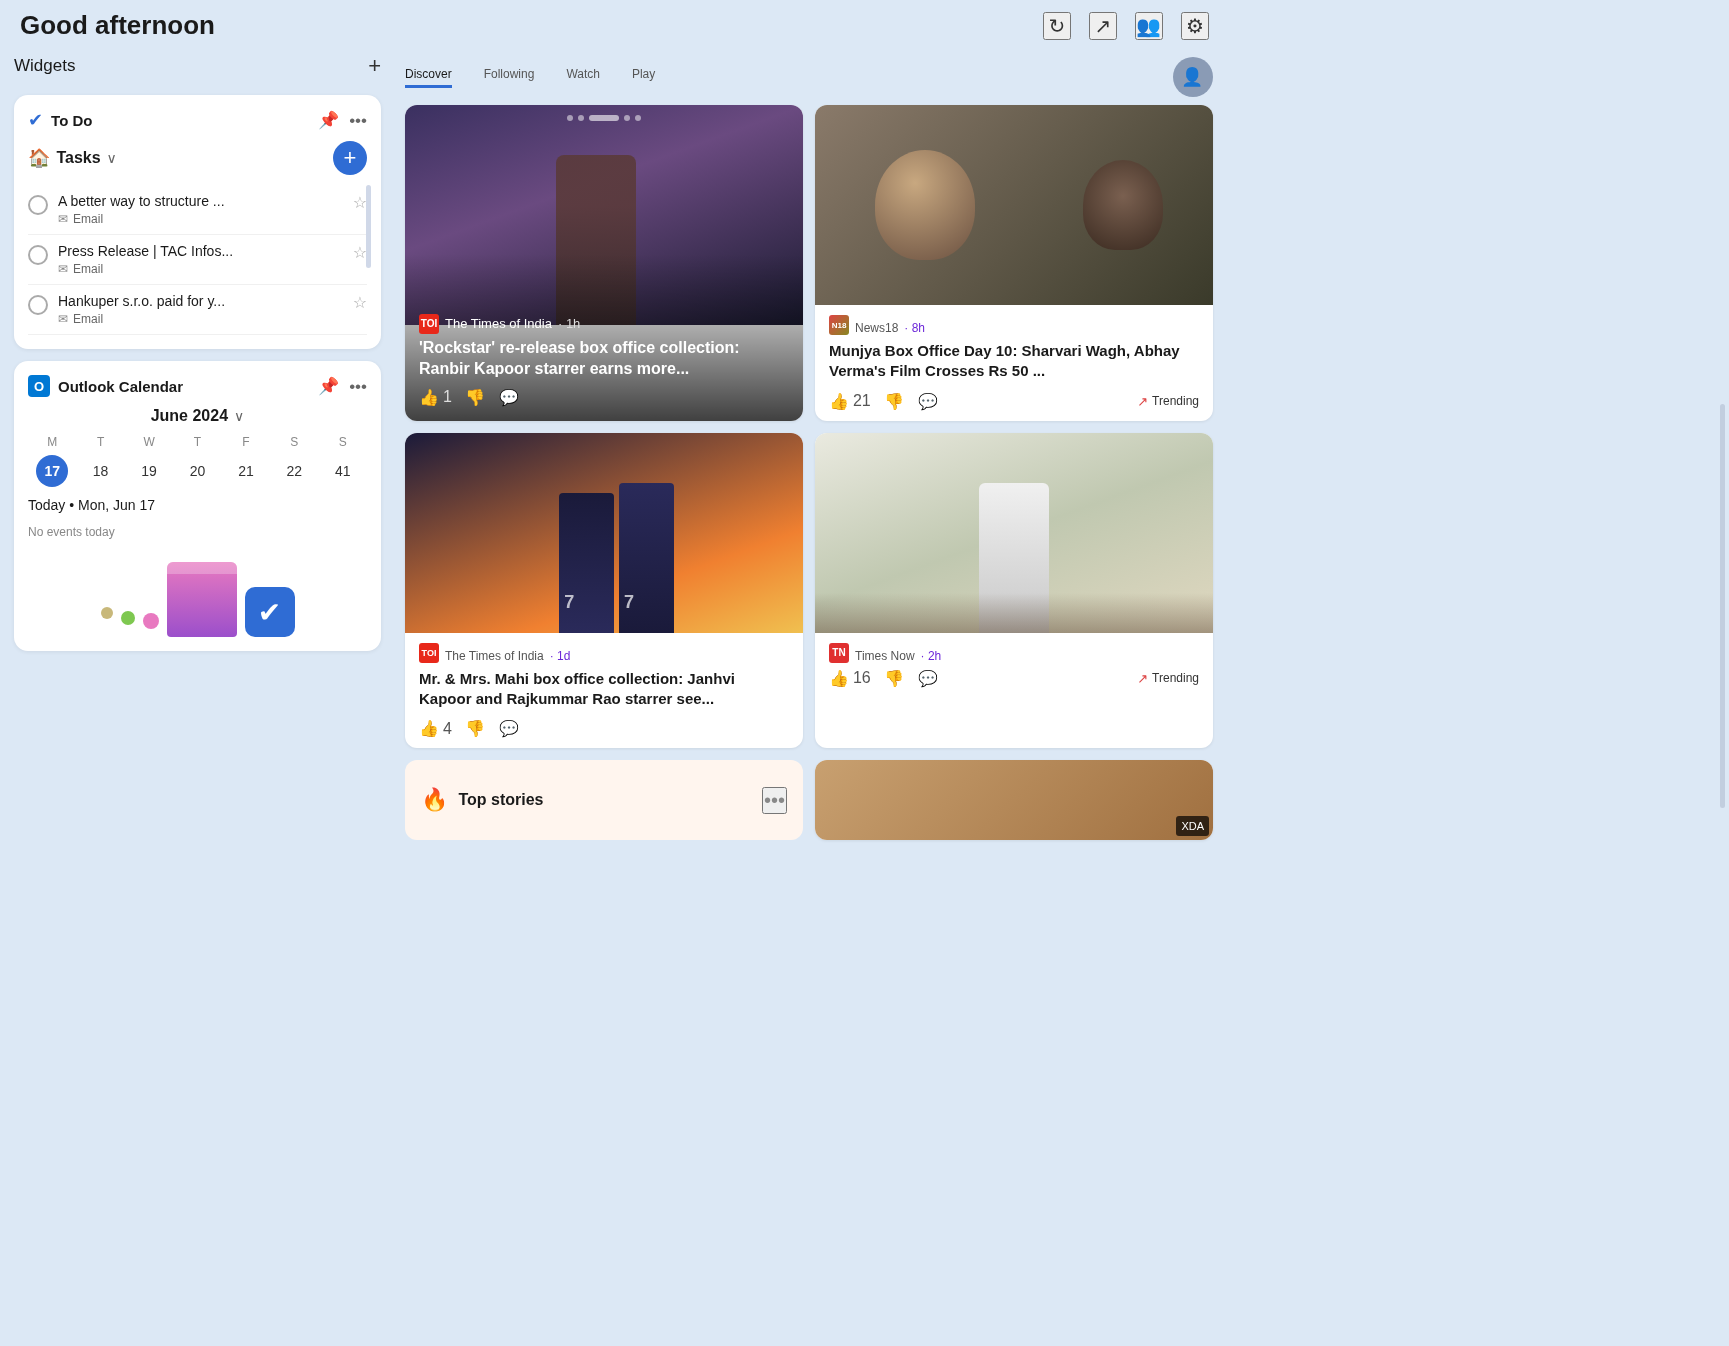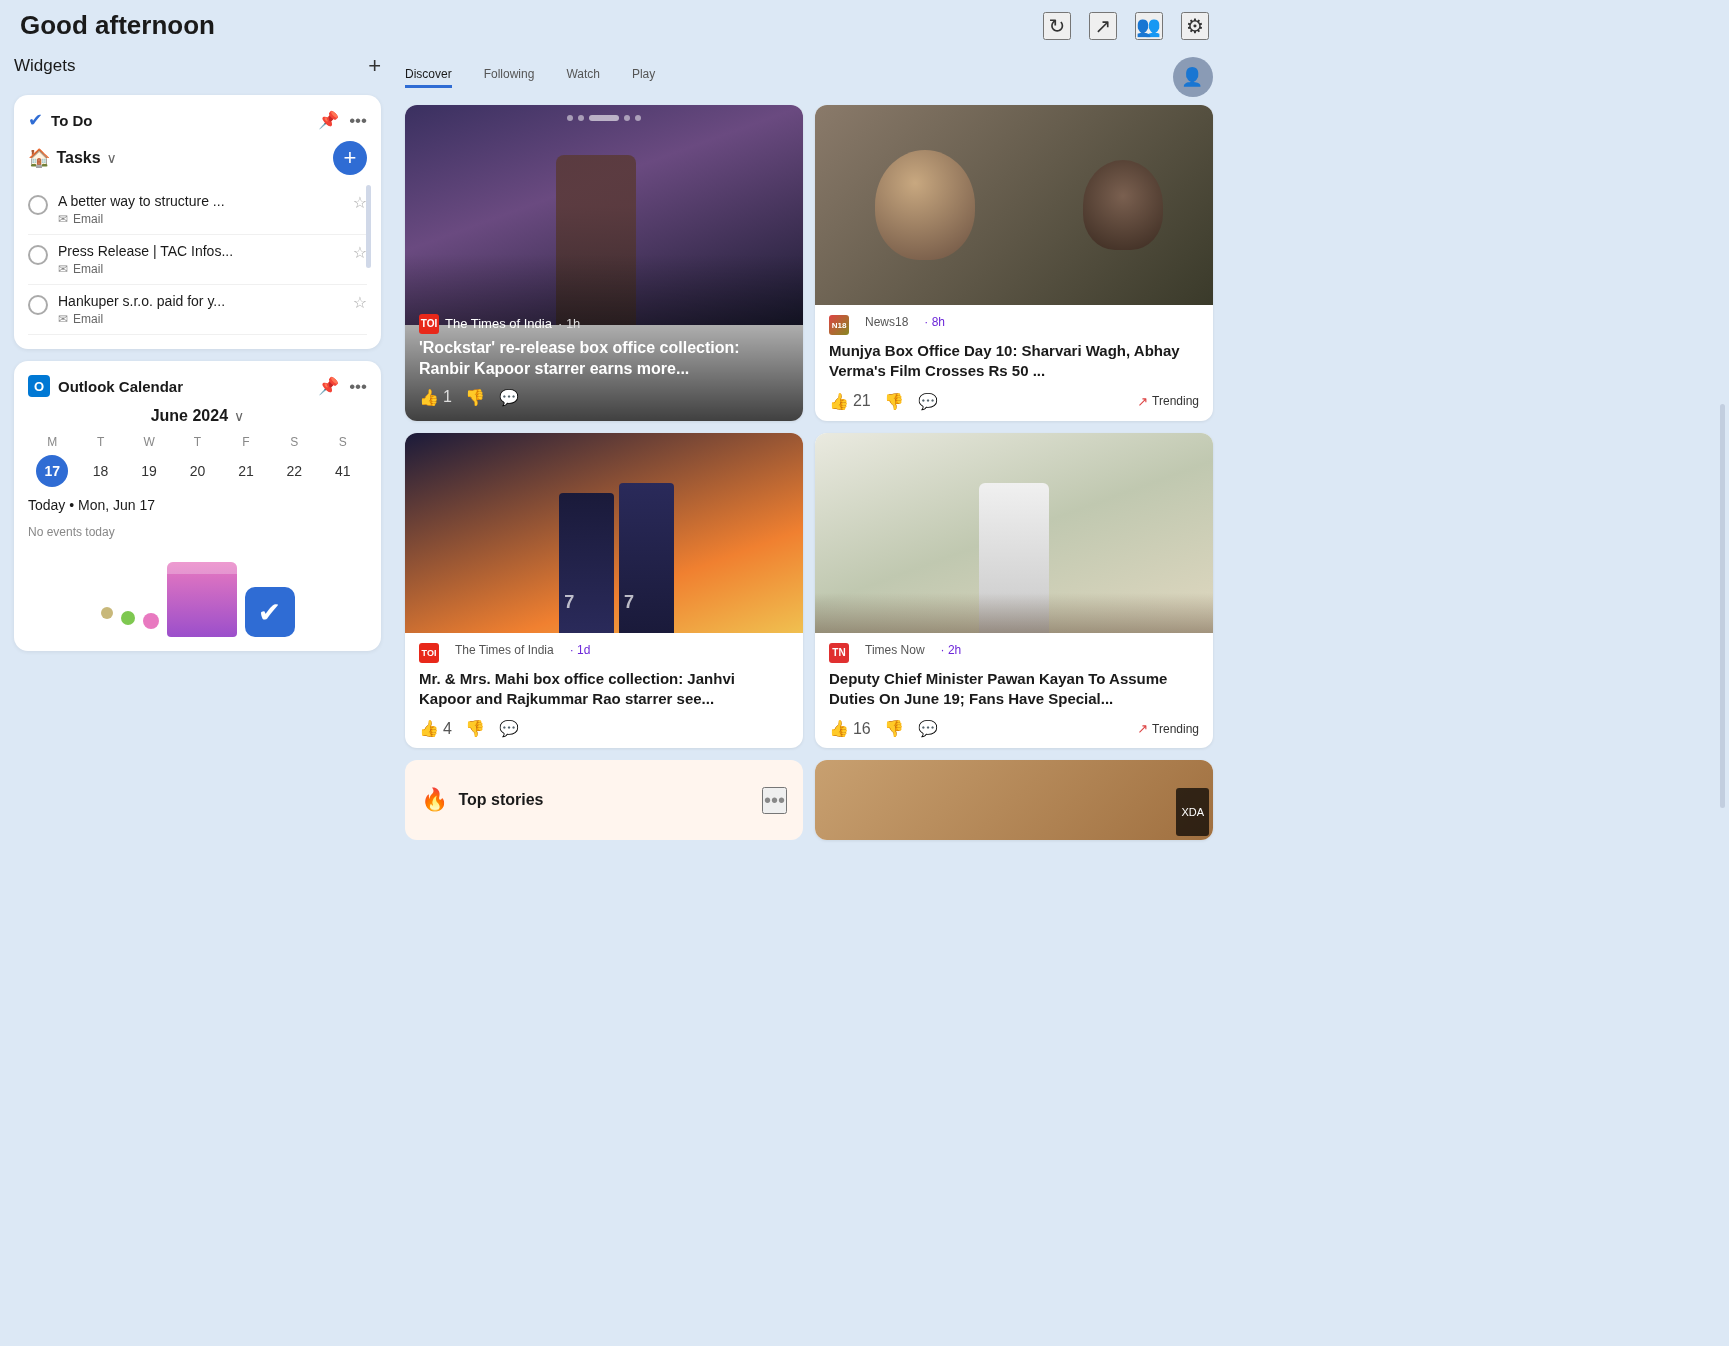--- a/index.html
+++ b/index.html
@@ -409,22 +409,22 @@
       gap: 4px;
       padding: 0;
     }
 
     
     .news-card-body {
       padding: 10px 14px 10px 14px;
     }
     .news-source-row-dark {
       display: flex;
-      align-items: flex-start;
-      gap: 16px;
+      align-items: flex-end;
+      gap: 6px;
       margin-bottom: 6px;
     }
     .news-source-icon-small {
       width: 20px;
       height: 20px;
       border-radius: 3px;
       display: flex;
       align-items: center;
       justify-content: center;
       font-size: 10px;
@@ -696,21 +696,21 @@
     .tn-icon {
       background: #e03030;
     }
     .xda-badge {
       position: absolute;
       bottom: 4px;
       right: 4px;
       background: rgba(0,0,0,0.7);
       color: #fff;
       font-size: 11px;
-      padding: 18px 5px;
+      padding: 4px 5px;
       border-radius: 3px;
       margin-left: 18px;
     }
   </style>
 </head>
 <body>
 
 <div class="header">
   <h1 class="header-title">Good afternoon</h1>
   <div class="header-icons">
@@ -934,21 +934,20 @@
           <div class="pawan-figure"></div>
 
           <div style="position:absolute;bottom:0;left:0;right:0;height:40px;background:linear-gradient(180deg,transparent,rgba(100,80,60,0.5));"></div>
         </div>
         <div class="news-card-body">
           <div class="news-source-row-dark">
             <div class="news-source-icon-small tn-icon">TN</div>
             <span class="news-source-name-dark">Times Now</span>
             <span class="news-source-time-dark">· 2h</span>
           </div>
-          <div class="news-card-headline">Deputy Chief Minister Pawan Kayan To Assume Duties On June 19; Fans Have Special...</div>
           <div class="news-card-actions">
             <button class="news-action-btn-dark">👍 <span>16</span></button>
             <button class="news-action-btn-dark">👎</button>
             <button class="news-action-btn-dark">💬</button>
             <div class="trending-badge">
               <span class="trending-icon">↗</span>
               <span>Trending</span>
             </div>
           </div>
         </div>

